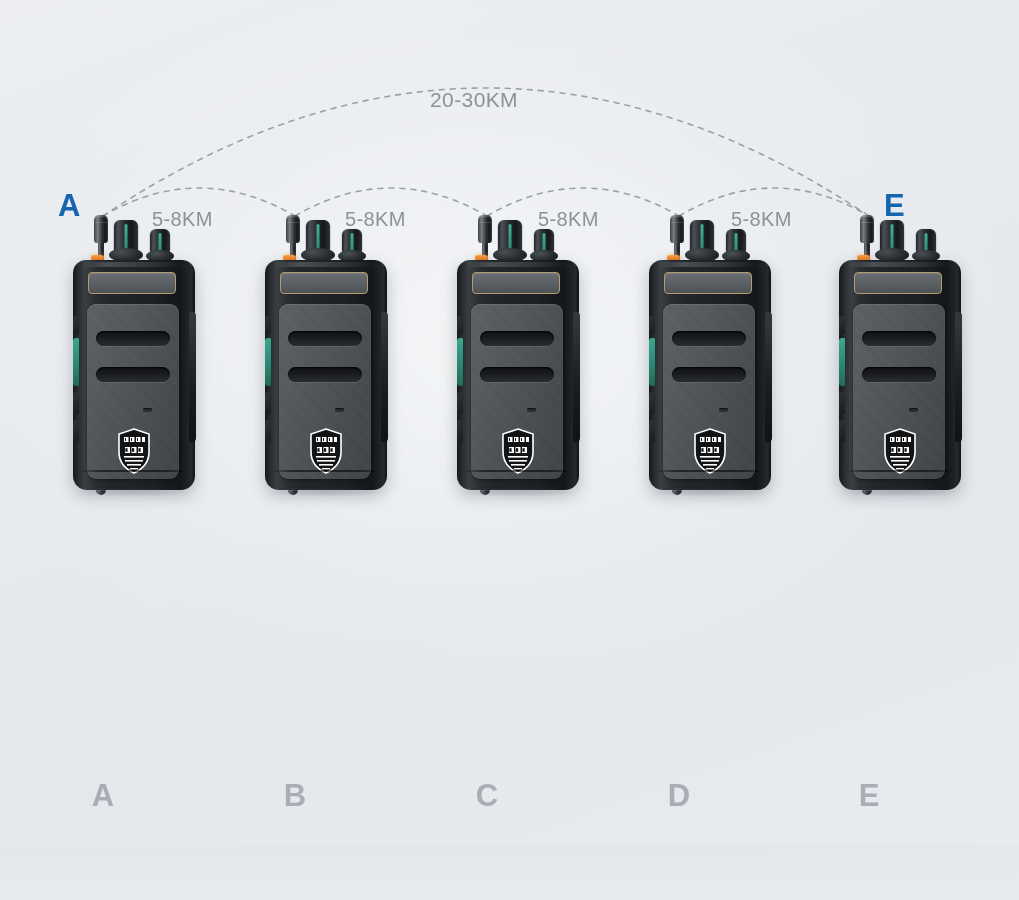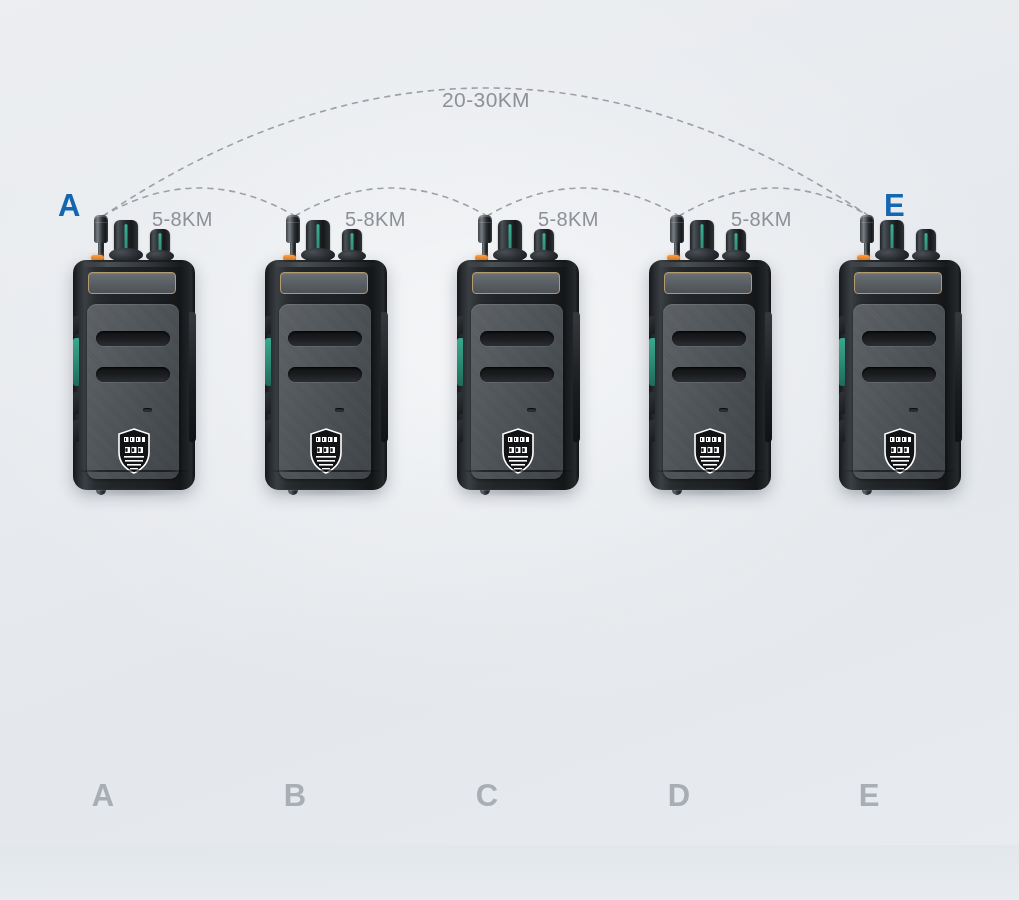--- a/index.html
+++ b/index.html
@@ -53,21 +53,20 @@
     color: #8d9198;
     font-size: 20px;
     font-family: "Liberation Sans", sans-serif;
     letter-spacing: 0.4px;
     white-space: nowrap;
     font-weight: 400;
   }
   .dist-big {
     font-size: 21px;
     color: #8d9198;
-    margin-left: 12px;
   }
 
   
   .endpoint-letter {
     position: absolute;
     color: #1565b0;
     font-size: 31px;
     font-weight: 700;
     font-family: "Liberation Sans", sans-serif;
     line-height: 1;

